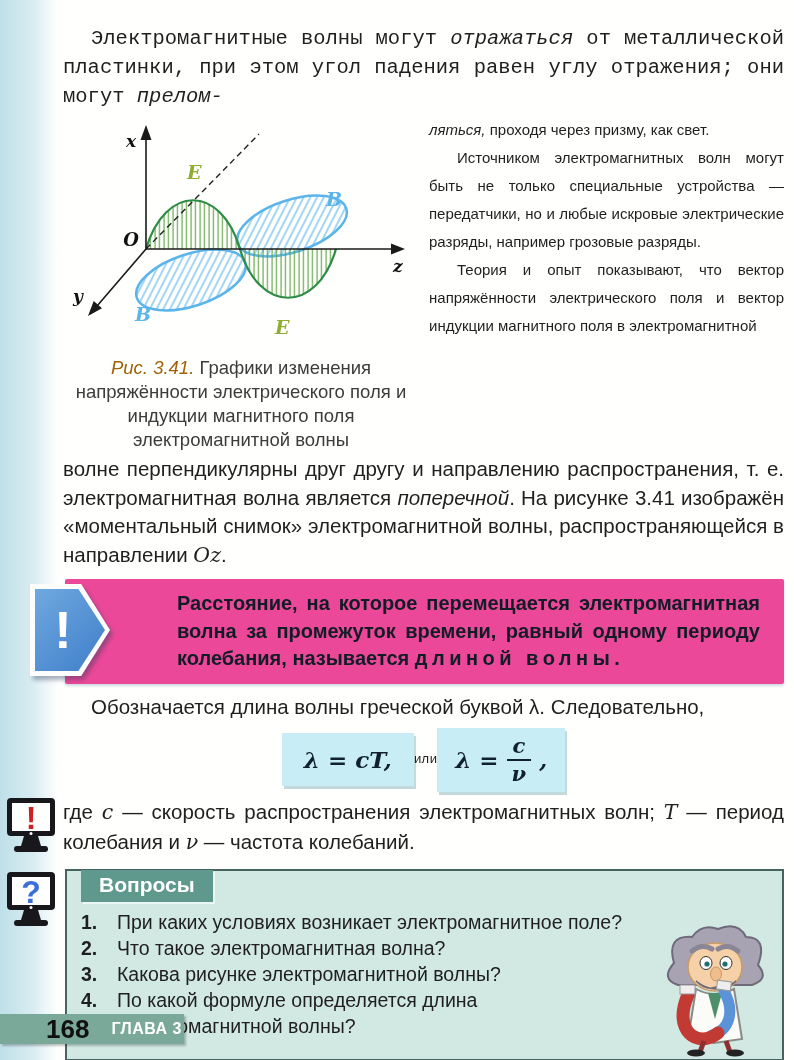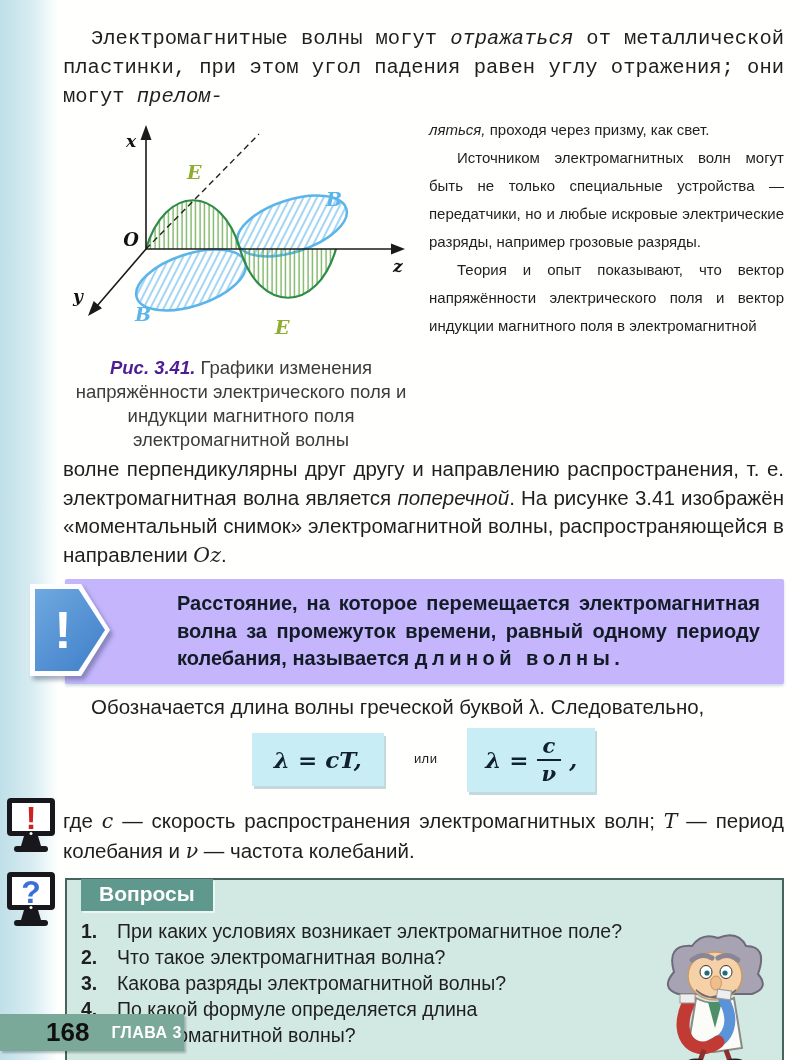--- a/index.html
+++ b/index.html
@@ -18,47 +18,47 @@
   .it { font-style:italic; }
   .serif-it { font-family:"DejaVu Serif", serif; font-style:italic; }
 
   .cols { display:flex; margin-top:5px; }
   .left-col { width:356px; flex:none; }
   .right-col { flex:1; padding-left:10px; font-size:15px; line-height:28px; text-align:justify; }
   .right-col p { margin:0; }
   .right-col p.ind { text-indent:28px; }
 
   .caption { margin-top:8px; padding:0 10px; font-size:18.5px; line-height:24px; text-align:center; color:#3c3c3c; }
-  .figlabel { color:#4c1d95; font-weight:bold; font-style:italic; }
+  .figlabel { color:#a16207; font-weight:normal; font-style:italic; }
 
   .fullp { font-size:20.5px; line-height:28.5px; text-align:justify; margin-top:3px; }
 
   .defwrap { position:relative; margin-top:10px; }
   .defbox {
-    background:#c4b5fd; padding:11px 24px 11px 112px; margin-left:2px;
+    background:#ec4899; padding:11px 24px 11px 112px; margin-left:2px;
     font-weight:bold; font-size:20px; line-height:27.5px; text-align:justify; color:#121c26;
     box-shadow:0 2px 3px rgba(110,150,165,.35); border-radius:2px;
   }
   .sp { letter-spacing:4.5px; }
   .badge-shadow { position:absolute; left:-33px; top:5px; filter:drop-shadow(3px 4px 2px rgba(40,60,90,.4)); }
   .badge-white {
     width:80px; height:92px; background:#fdfdfd; padding:5px;
     clip-path:polygon(0 0, 64% 0, 100% 50%, 64% 100%, 0 100%);
   }
   .badge-blue {
     width:100%; height:100%;
     clip-path:polygon(0 0, 62% 0, 100% 50%, 62% 100%, 0 100%);
     background:linear-gradient(135deg,#6fa9e0,#3f7ec9);
     color:#fff; display:flex; align-items:center; justify-content:center;
     font-size:52px; font-weight:bold; padding-right:14px;
   }
 
   .lambdap { margin-top:8px; font-size:20.5px; line-height:29px; text-indent:28px; }
 
-  .formula-row { display:flex; align-items:center; justify-content:center; gap:30px; margin:7px 0 14px; }
+  .formula-row { display:flex; align-items:center; justify-content:center; margin:7px 0 5px; }
   .fbox {
     background:#c9edf5; box-shadow:2px 3px 0 rgba(125,170,185,.45);
     padding:13px 22px; font-family:"DejaVu Serif", serif; font-style:italic; font-weight:bold;
     font-size:23px; color:#10202c;
   }
   .fbox.frac-box { padding:6px 18px; display:flex; align-items:center; gap:8px; }
   .frac { display:inline-flex; flex-direction:column; align-items:center; line-height:1.15; font-size:21px; }
   .frac .den { border-top:2px solid #10202c; padding:1px 5px 0; }
   .frac .num { padding:0 5px 1px; }
   .or-label { font-size:13px; font-style:normal; font-family:Liberation Mono, monospace; }
@@ -76,21 +76,21 @@
   }
   .qlist { margin-top:6px; }
   .qitem { display:flex; font-size:19.5px; line-height:26px; }
   .qnum { width:36px; flex:none; font-weight:bold; }
   .qtext { max-width:510px; }
   .scientist { position:absolute; right:6px; bottom:2px; }
 
   .margin-icons { position:absolute; left:4px; top:792px; width:56px; display:flex; flex-direction:column; gap:4px; z-index:3; }
 
   .footer-bar {
-    position:absolute; left:0; top:1014px; width:184px; height:37px; background:#7aa99a;
+    position:absolute; left:0; top:1014px; width:184px; height:30px; background:#7aa99a;
     display:flex; align-items:center; box-shadow:2px 2px 2px rgba(0,0,0,.25); z-index:2;
   }
   .page-num { font-size:26px; font-weight:600; color:#101010; margin-left:46px; }
   .chapter { color:#fff; font-weight:bold; font-size:16px; margin-left:22px; letter-spacing:.5px; }
 </style>
 </head>
 <body>
 
 <div class="page">
   <div class="strip"></div>
@@ -175,21 +175,21 @@
         <div class="qitem">
           <span class="qnum">1.</span>
           <span class="qtext">При каких условиях возникает электромагнитное поле?</span>
         </div>
         <div class="qitem">
           <span class="qnum">2.</span>
           <span class="qtext">Что такое электромагнитная волна?</span>
         </div>
         <div class="qitem">
           <span class="qnum">3.</span>
-          <span class="qtext">Какова разряды электромагнитной волны?</span>
+          <span class="qtext">Какова рисунке электромагнитной волны?</span>
         </div>
         <div class="qitem">
           <span class="qnum">4.</span>
           <span class="qtext">По какой формуле определяется длина электромагнитной волны?</span>
         </div>
 
       </div>
 
       <svg class="scientist" width="122" height="136" viewBox="0 0 122 136">
         <path d="M20,42 Q12,14 38,16 Q48,2 64,8 Q84,0 92,16 Q114,16 104,44 Q116,58 98,64 L24,64 Q6,58 20,42 Z" fill="#a7a3b2" stroke="#6e6a7a" stroke-width="2"></path>

